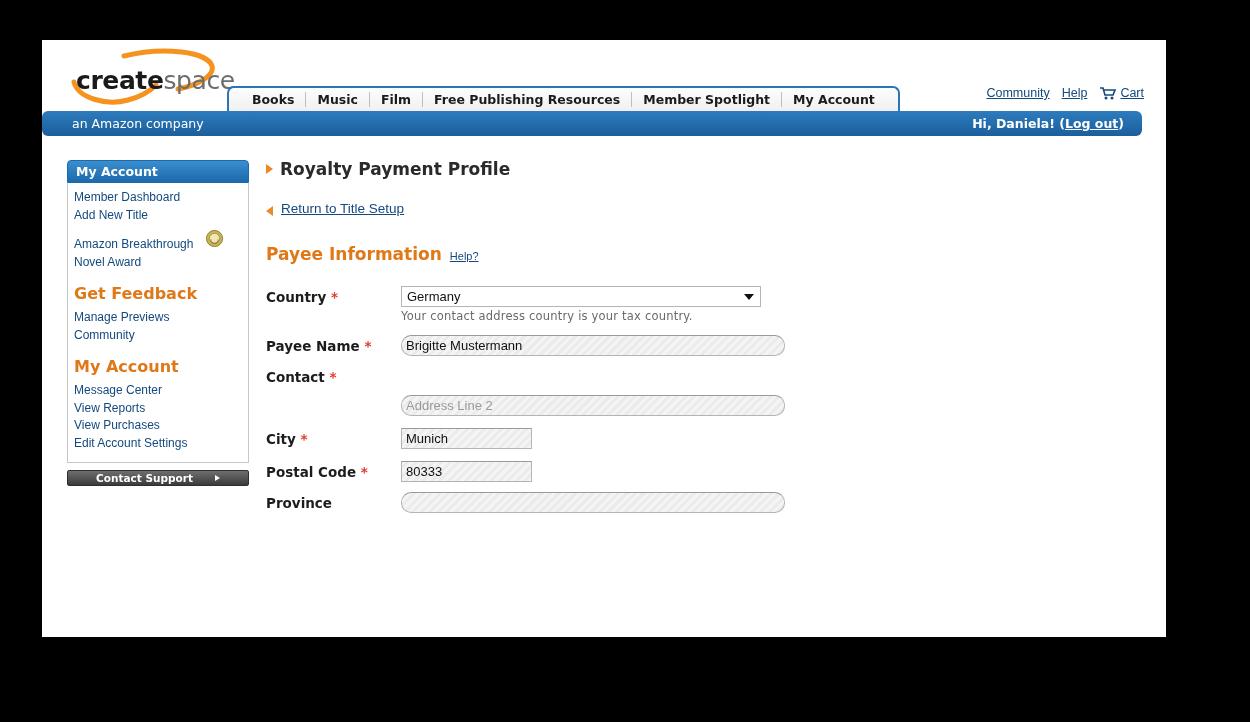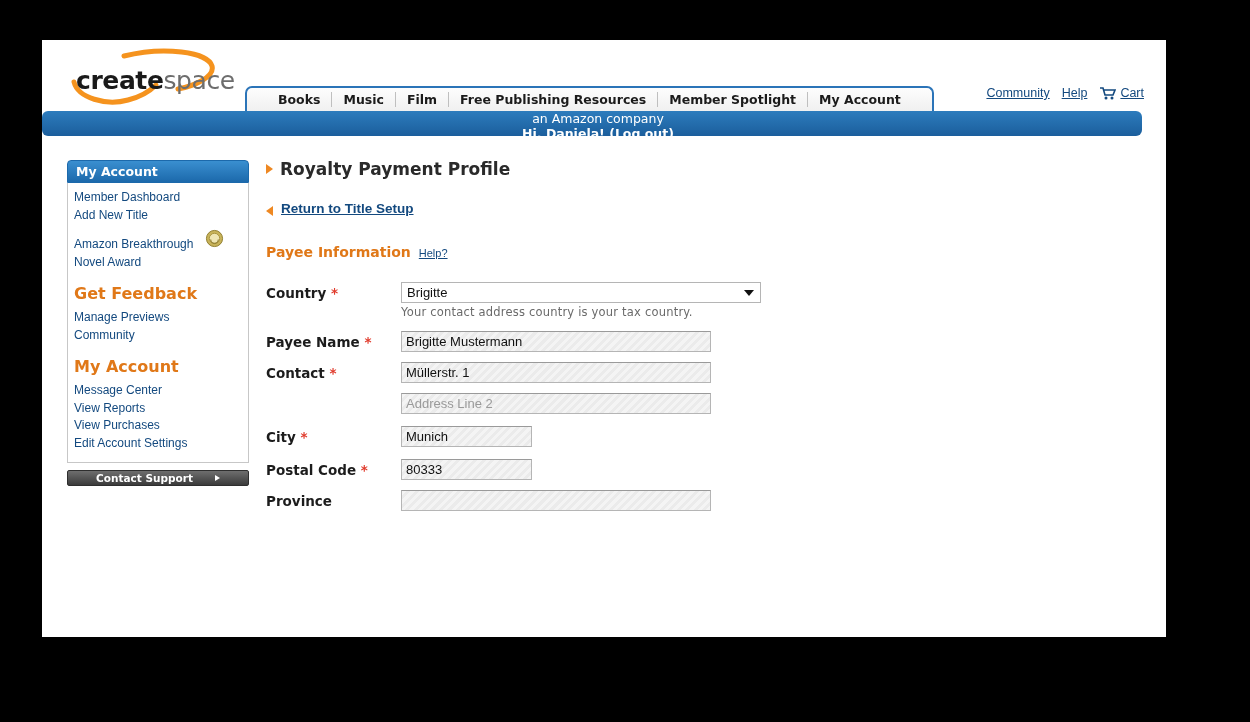--- a/index.html
+++ b/index.html
@@ -55,22 +55,21 @@
   #navbar {
     position: absolute;
     left: 185px; top: 46px;
     height: 25px;
     background: linear-gradient(#fdfdfd, #f0f0f0);
     border: 2px solid #2b74b8;
     border-bottom: none;
     border-radius: 7px 7px 0 0;
     display: flex;
     align-items: center;
-    padding: 0 20px;
-    margin-left: 18px;
+    padding: 0 12px;
   }
   #navbar .nav-item {
     font-size: 12.5px;
     font-weight: bold;
     color: #1b1b1b;
     padding: 0 11px;
     white-space: nowrap;
     line-height: 21px;
     cursor: pointer;
     font-family: "DejaVu Sans", sans-serif;
@@ -103,21 +102,20 @@
     position: absolute;
     left: 0; top: 71px;
     width: 1100px;
     height: 25px;
     background: linear-gradient(#2d7cbd, #1b5e9c);
     border-radius: 6px;
     display: flex;
     align-items: center;
     justify-content: space-between;
     padding: 0 18px 0 30px;
-    flex-direction: column;
   }
   #bluebar .amzn {
     color: #ffffff;
     font-size: 12.5px;
     font-family: "DejaVu Sans", sans-serif;
   }
   #bluebar .greet {
     color: #ffffff;
     font-size: 12.5px;
     font-weight: bold;
@@ -233,21 +231,20 @@
     font-size: 17px;
     font-weight: bold;
     color: #2a2a2a;
     font-family: "DejaVu Sans", sans-serif;
   }
   .back-row {
     display: flex;
     align-items: flex-end;
     gap: 8px;
     margin-top: 22px;
-    font-weight: bold;
   }
   .back-row .arr {
     width: 0; height: 0;
     border-right: 7px solid #ee8822;
     border-top: 5px solid transparent;
     border-bottom: 5px solid transparent;
   }
   .back-row a {
     color: #13497f;
     font-size: 13.5px;
@@ -256,21 +253,21 @@
   }
 
   .sec-head {
     margin-top: 28px;
     display: flex;
     align-items: baseline;
     gap: 8px;
   }
   .sec-head .sh-t {
     color: #e07818;
-    font-size: 14px;
+    font-size: 17px;
     font-weight: bold;
     font-family: "DejaVu Sans", sans-serif;
   }
   .sec-head a {
     color: #13497f;
     font-size: 11px;
     text-decoration: underline;
     cursor: pointer;
   }
 
@@ -305,21 +302,21 @@
         #ebebeb 3px, #ebebeb 6px
       );
     font-size: 13px;
     color: #111;
     padding: 0 4px;
     line-height: 19px;
     font-family: "Liberation Sans", sans-serif;
     outline: none;
   }
   .txt::placeholder { color: #9a9a9a; }
-  .w-wide  { width: 310px; }
+  .w-wide  { width: 384px; border-radius: 10px; }
   .w-mid   { width: 131px; }
 
   .sel {
     width: 360px;
     height: 21px;
     border: 1px solid #b5b5b5;
     background: #fff;
     display: flex;
     align-items: center;
     justify-content: space-between;
@@ -447,39 +444,36 @@
           <span class="sh-t">Payee Information</span>
           <a>Help?</a>
         </div>
 
         <div class="form">
 
           <div class="frow">
             <div class="flabel"><span>Country</span> <span class="req">*</span></div>
             <div class="fctrl">
               <div class="sel">
-                <span>Brigitte</span>
+                <span>Germany</span>
                 <span class="caret"></span>
               </div>
               <div class="hint">Your contact address country is your tax country.</div>
             </div>
           </div>
 
           <div class="frow" style="margin-top:12px;">
             <div class="flabel"><span>Payee Name</span> <span class="req">*</span></div>
             <div class="fctrl">
               <input class="txt w-wide" type="text" value="Brigitte Mustermann" style="">
             </div>
           </div>
 
           <div class="frow" style="margin-top:8px;">
             <div class="flabel"><span>Contact</span> <span class="req">*</span></div>
-            <div class="fctrl">
-              <input class="txt w-wide" type="text" value="Müllerstr. 1" style="">
-            </div>
           </div>
 
           <div class="frow" style="margin-top:0;text-decoration:underline;">
             <div class="flabel"></div>
             <div class="fctrl">
               <input class="txt w-wide" type="text" placeholder="Address Line 2" style="">
             </div>
           </div>
 
           <div class="frow" style="margin-top:12px;">

